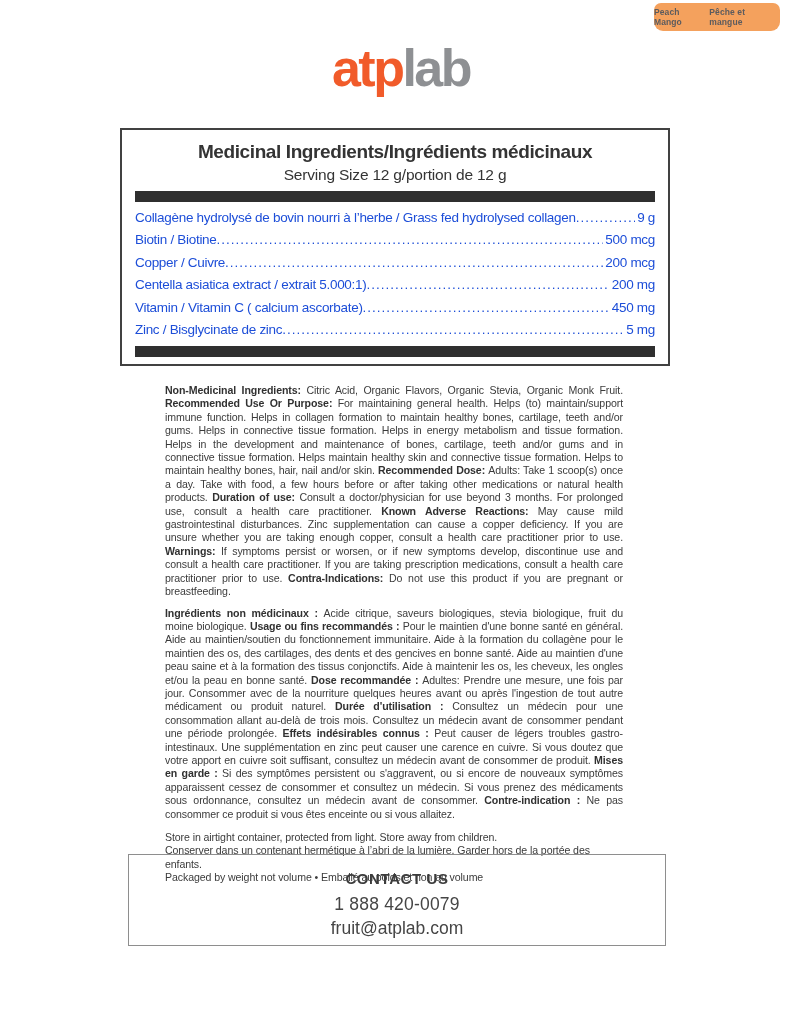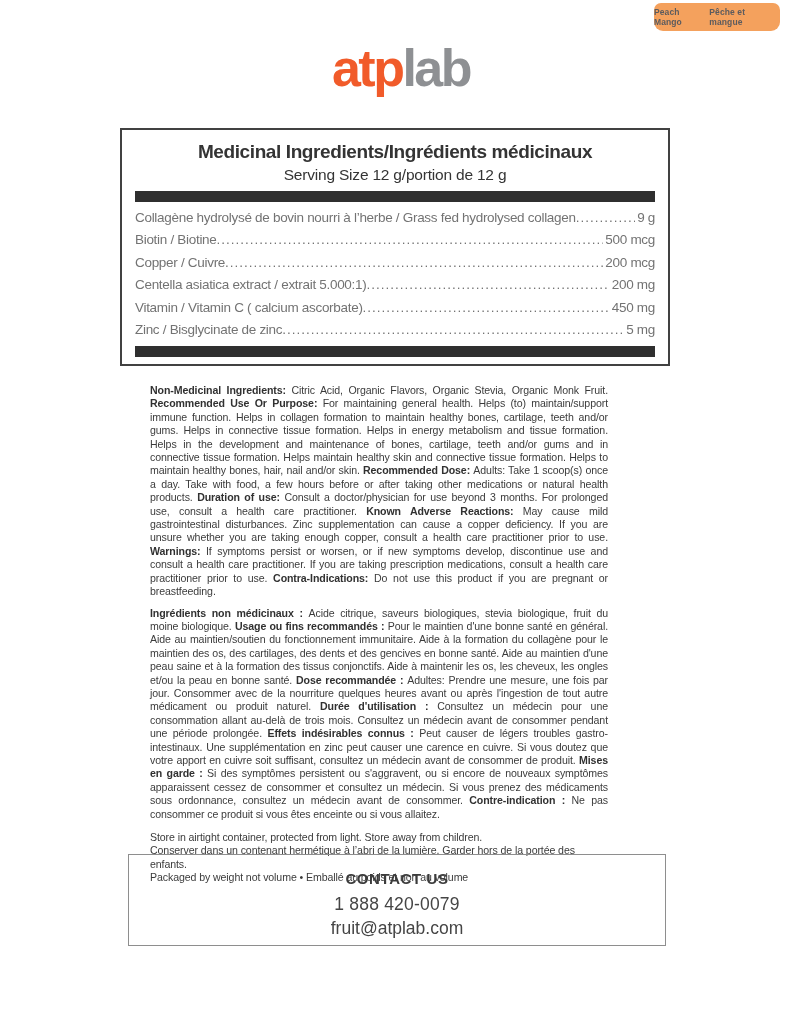--- a/index.html
+++ b/index.html
@@ -81,37 +81,37 @@
   }
   .bar-top { margin-top: 7px; }
   .bar-bottom { position: absolute; left: 0; right: 0; bottom: 7px; }
   .med-rows { padding: 5px 13px 0 13px; }
   .med-row {
     display: flex;
     align-items: baseline;
     font-size: 13.5px;
     letter-spacing: -0.3px;
     line-height: 22.4px;
-    color: #737373;
+    color: #1d4ed8;
     white-space: nowrap;
   }
   .med-row .row-name { flex: 0 0 auto; }
   .med-row .dots {
     flex: 1 1 auto;
     min-width: 0;
     overflow: hidden;
     white-space: nowrap;
     letter-spacing: 1px;
   }
   .med-row .row-value { flex: 0 0 auto; padding-left: 2px; }
 
   
   .info-block {
     position: absolute;
-    left: 150px;
+    left: 165px;
     top: 384px;
     width: 458px;
     font-size: 10.6px;
     line-height: 13.4px;
     text-align: justify;
     color: #3b3b3b;
     letter-spacing: -0.1px;
   }
   .info-para-fr { margin-top: 8px; }
   .info-block b { font-weight: bold; color: #313131; }

